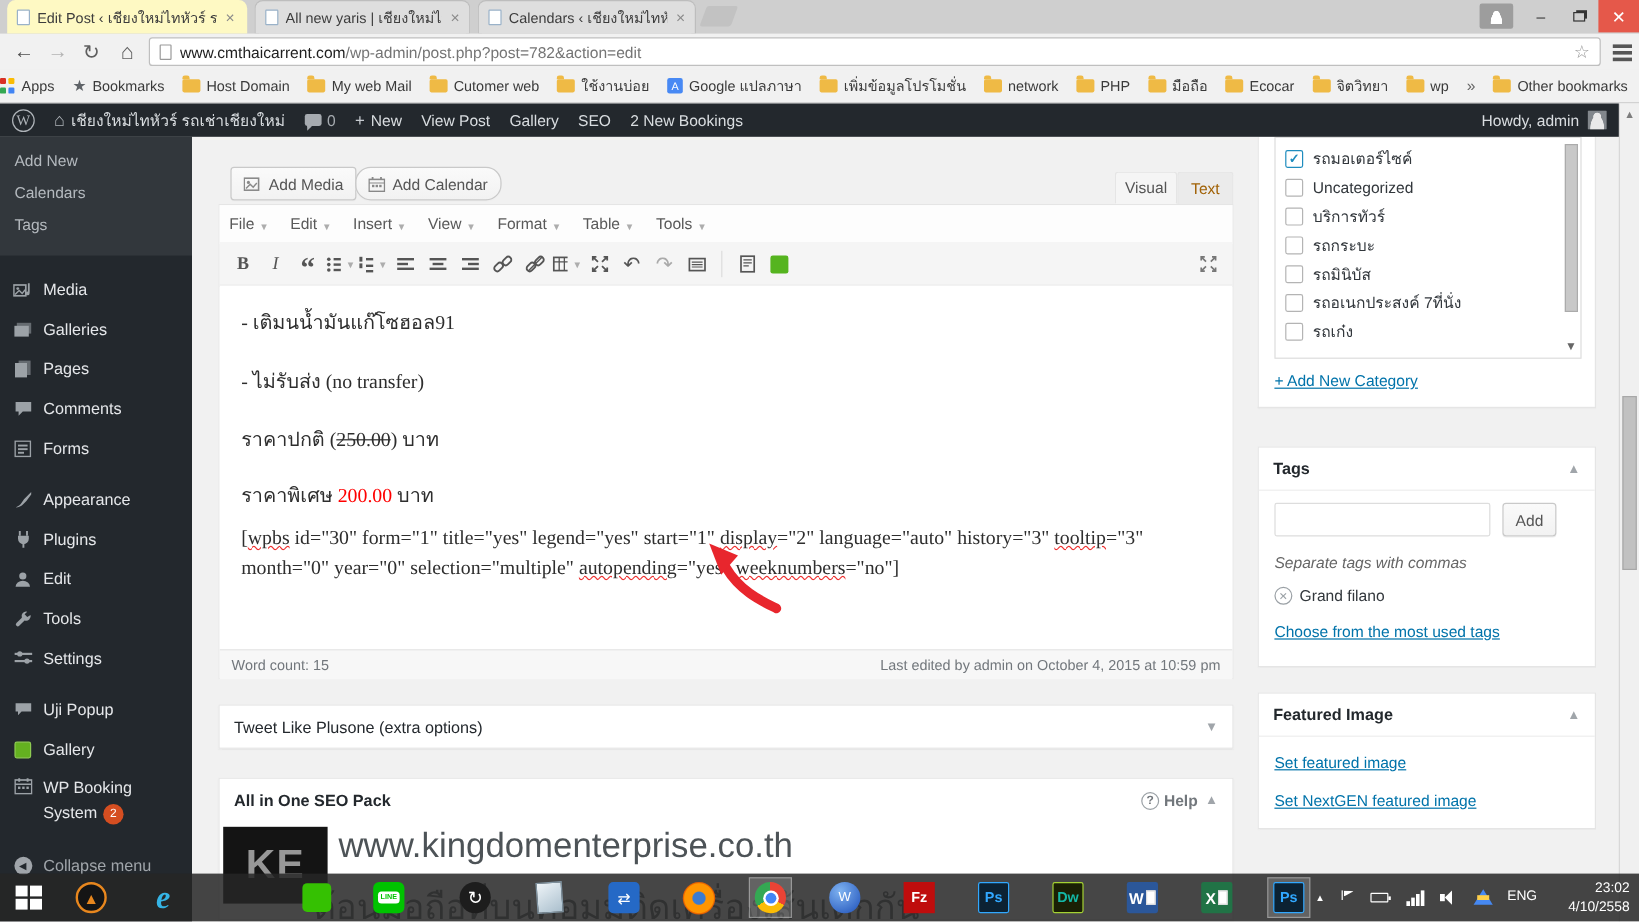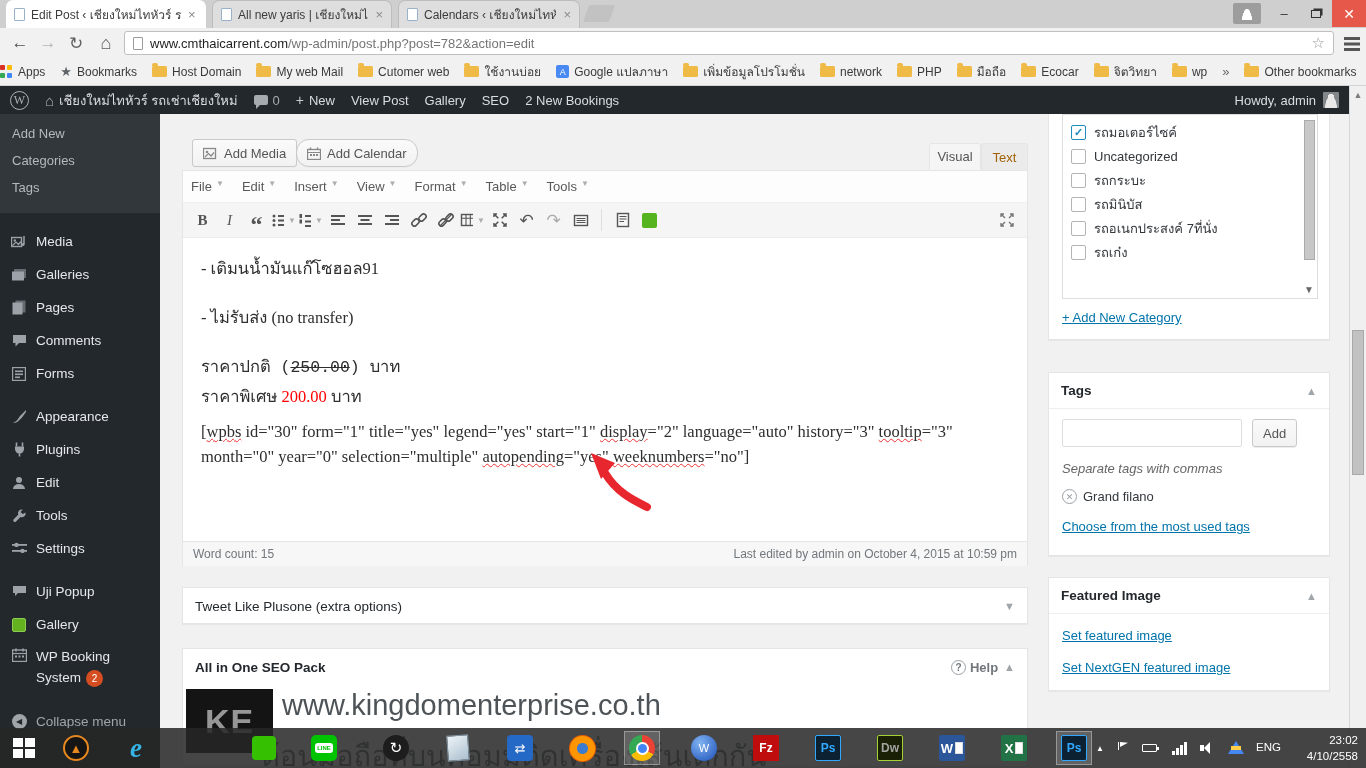--- a/index.html
+++ b/index.html
@@ -2,21 +2,21 @@
 <html><head>
 <meta charset="utf-8">
 <style>
   *{margin:0;padding:0;box-sizing:border-box;}
   html,body{width:1366px;height:768px;}
   body{position:relative;overflow:hidden;background:#f1f1f1;font-family:"Liberation Sans",sans-serif;}
 
   
   #tabstrip{position:absolute;left:0;top:0;width:1366px;height:28px;background:#cfcfcf;z-index:30;}
   .tab{position:absolute;top:0;height:28px;display:flex;align-items:center;padding:0 8px;font-size:12px;color:#3c3c3c;border-radius:7px 7px 0 0;}
-  .tab.active{background:#ffffff;z-index:2;}
+  .tab.active{background:#fef9c3;z-index:2;}
   .tab.inactive{background:#dedede;border:1px solid #bdbdbd;border-bottom:none;}
   .tab-fav{width:11px;height:13px;background:#fff;border:1px solid #9ab2c9;border-radius:1px;margin-right:6px;flex:none;}
   .tab-title{white-space:nowrap;overflow:hidden;max-width:150px;}
   .tab-close{margin-left:7px;color:#8a8a8a;font-size:13px;line-height:1;}
   #newtab{position:absolute;left:586px;top:5px;width:26px;height:17px;background:#c2c2c2;border-radius:2px;transform:skewX(-20deg);}
   .winbtn{position:absolute;top:0;height:27px;display:flex;align-items:center;justify-content:center;font-size:13px;color:#333;}
   #btn-profile{left:1233px;width:28px;top:3px;height:21px;background:#9d9d9d;border-radius:2px;}
   .person{width:12px;height:12px;background:radial-gradient(circle at 50% 32%,#fff 2.6px,transparent 3px),radial-gradient(ellipse at 50% 92%,#fff 4.6px,transparent 5px);}
   #btn-min{left:1268px;width:32px;}
   #btn-restore{left:1300px;width:32px;}
@@ -70,21 +70,21 @@
   .green-sq{width:14px;height:14px;background:#64b120;border:1px solid #8ecb52;border-radius:2px;}
 
   
   .wpbtn{position:absolute;height:28px;background:linear-gradient(#fafafa,#f2f2f2);border:1px solid #c9c9c9;border-radius:3px;color:#555;font-size:13px;display:flex;align-items:center;padding:0 10px;box-shadow:0 1px 0 #eee;}
   .etab{position:absolute;height:27px;display:flex;align-items:center;justify-content:center;font-size:13px;border:1px solid #e5e5e5;border-bottom:none;border-radius:3px 3px 0 0;}
   #tab-visual{left:929px;top:143px;width:52px;background:#f5f5f5;color:#555;z-index:6;border-bottom:1px solid #f5f5f5;}
   #tab-text{left:981px;top:143px;width:47px;background:#ebebeb;color:#a16207;}
 
   #editorframe{position:absolute;left:182px;top:170px;width:846px;height:396px;background:#fff;border:1px solid #e5e5e5;z-index:5;}
   #mce-menubar{height:32px;display:flex;align-items:center;padding-left:8px;border-bottom:1px solid #f0f0f0;background:#fdfdfd;}
-  .mce-menu{font-size:13px;color:#595959;margin-right:18px;display:flex;align-items:flex-start;}
+  .mce-menu{font-size:13px;color:#595959;margin-right:18px;display:flex;align-items:flex-end;}
   .dd{font-size:8px;color:#adadad;margin-left:4px;}
   #mce-toolbar{height:35px;background:#f5f5f5;border-bottom:1px solid #ededed;display:flex;align-items:center;padding-left:6px;}
   .mce-btn{width:25px;height:25px;display:flex;align-items:center;justify-content:center;color:#555;margin:0 1px;}
   .mce-sep{width:1px;height:22px;background:#ddd;margin:0 7px;}
   .b-bold{font-weight:bold;font-family:"Liberation Serif",serif;font-size:15px;}
   .b-ital{font-style:italic;font-family:"Liberation Serif",serif;font-size:15px;}
   .b-quote{font-family:"Liberation Serif",serif;font-size:24px;line-height:0.4;padding-top:10px;font-weight:bold;}
   .gsq{width:15px;height:15px;background:#55b41f;border-radius:2px;}
   #btn-fullscreen{margin-left:auto;margin-right:8px;}
 
@@ -154,21 +154,21 @@
   .tb-sync{width:26px;height:26px;background:#1d1d1d;color:#fff;font-size:15px;}
   .tb-glass{width:22px;height:26px;background:linear-gradient(150deg,#eef4f8,#aabfcd);border:1px solid #8195a3;transform:rotate(-4deg);}
   .tb-tv{width:26px;height:26px;background:#2569c6;border-radius:4px;color:#fff;font-size:13px;display:flex;align-items:center;justify-content:center;}
   .tb-ff{width:27px;height:27px;border-radius:50%;background:radial-gradient(circle at 50% 50%,#3b7bd0 0 5px,#ff9500 6px 12px,#e66000 13px);}
   .chrome-o{width:26px;height:26px;border-radius:50%;background:conic-gradient(#ea4335 0 33%,#fbbc05 33% 66%,#34a853 66% 100%);display:flex;align-items:center;justify-content:center;}
   .chrome-i{width:13px;height:13px;border-radius:50%;background:#fff;display:flex;align-items:center;justify-content:center;}
   .chrome-c{width:9px;height:9px;border-radius:50%;background:#4285f4;}
   .tb-wm{width:26px;height:26px;border-radius:50%;background:radial-gradient(circle at 35% 30%,#7fb3f1,#1d4fb8);color:#fff;font-size:11px;}
   .tb-fz{width:26px;height:26px;background:#bf0d0d;color:#fff;font-size:12px;font-weight:bold;display:flex;align-items:center;justify-content:center;}
   .tb-ps{width:26px;height:26px;background:#0c2233;border:1px solid #31a8ff;border-radius:2px;color:#31a8ff;font-size:12px;font-weight:bold;display:flex;align-items:center;justify-content:center;}
-  .tb-dw{width:26px;height:26px;background:#1a2005;border:1px solid #a4d233;border-radius:2px;color:#a3a3a3;font-size:12px;font-weight:bold;display:flex;align-items:center;justify-content:center;}
+  .tb-dw{width:26px;height:26px;background:#1a2005;border:1px solid #a4d233;border-radius:2px;color:#14b8a6;font-size:12px;font-weight:bold;display:flex;align-items:center;justify-content:center;}
   .tb-word{width:26px;height:26px;background:#2b579a;border-radius:2px;color:#fff;font-size:13px;font-weight:bold;display:flex;align-items:center;justify-content:center;}
   .tb-xl{width:26px;height:26px;background:#217346;border-radius:2px;color:#fff;font-size:13px;font-weight:bold;display:flex;align-items:center;justify-content:center;}
   .minipage{width:8px;height:12px;background:repeating-linear-gradient(#fff 0 1.5px,transparent 1.5px 3.5px) #fff;border:1px solid #ddd;margin-left:2px;}
   .tray{position:absolute;color:#fff;display:flex;align-items:center;justify-content:center;}
   .batt{width:15px;height:8px;border:1px solid #fff;border-radius:1px;position:relative;}
   .batt::after{content:"";position:absolute;right:-3px;top:1.5px;width:2px;height:3px;background:#fff;}
   .sig{display:flex;align-items:flex-end;}
   .sig i{width:2.5px;background:#fff;margin-right:1.5px;}
   .spk{width:0;height:0;border:6px solid transparent;border-right-color:#fff;border-left:none;position:relative;}
   .spk::before{content:"";position:absolute;left:-4px;top:-3px;width:4px;height:6px;background:#fff;}
@@ -323,21 +323,21 @@
     </span>
   <span class="ab-right">
     <span>Howdy, admin</span>
     <span class="avatar"></span>
   </span>
 </div>
 
 <div id="wpsidebar">
   <div id="wpsubmenu">
     <div class="sub-item">Add New</div>
-    <div class="sub-item">Categories</div>
+    <div class="sub-item">Calendars</div>
     <div class="sub-item">Tags</div>
   </div>
   <div style="height:12px;"></div>
   <div class="menu-item">
     <span class="mi-ic">
         <svg class="mi-svg" width="16" height="14">
           <rect x="0.5" y="2.5" width="10" height="9" fill="none" stroke="#9ca2a7" stroke-width="1.4"></rect>
           <circle cx="3.8" cy="5.5" r="1.2"></circle>
           <path d="M1.5 10.5 L5 7 L7.5 9.5 L10 6.5" stroke="#9ca2a7" fill="none" stroke-width="1.2"></path>
           <path d="M13 1 v8" stroke="#9ca2a7" stroke-width="1.5"></path>
@@ -619,21 +619,21 @@
     <span class="mce-btn" id="btn-fullscreen">
         <svg width="16" height="16">
           <path d="M2 5 V2 H5 M11 2 H14 V5 M14 11 V14 H11 M5 14 H2 V11 M2 2 L6 6 M14 2 L10 6 M14 14 L10 10 M2 14 L6 10" fill="none" stroke="#777" stroke-width="1.4"></path>
         </svg>
       </span>
   </div>
 
   <div id="mce-content">
     <p>- เติมนน้ำมันแก๊โซฮอล91</p>
     <p>- ไม่รับส่ง (no transfer)</p>
-    <p style="margin-bottom:4px;font-family:Liberation Mono, monospace;"><span>ราคาปกติ (</span><span class="price-old">250.00</span><span>) บาท</span></p>
+    <p style="margin-bottom:20px;"><span>ราคาปกติ (</span><span class="price-old">250.00</span><span>) บาท</span></p>
     <p style="margin-bottom:10px;"><span>ราคาพิเศษ </span><span class="price-new">200.00</span><span> บาท</span></p>
     <p id="shortcode"><span>[</span><span class="wavy">wpbs</span><span> id="30" form="1" title="yes" legend="yes" start="1" </span><span class="wavy">display</span><span>="2" language="auto" history="3" </span><span class="wavy">tooltip</span><span>="3" month="0" year="0" selection="multiple" </span><span class="wavy">autopending</span><span>="yes" </span><span class="wavy">weeknumbers</span><span>="no"]</span></p>
   </div>
 
   <svg id="red-arrow" width="72" height="62">
     <path d="M64 56 C52 50 34 42 22 22" fill="none" stroke="#e8262d" stroke-width="8" stroke-linecap="round"></path>
     <polygon points="8,2 32,12 18,28" fill="#e8262d"></polygon>
   </svg>
 
   <div id="mce-status">
@@ -665,20 +665,24 @@
 
 <div class="postbox" id="catbox">
   <div id="catlist">
     <div class="catrow">
         <span class="cb checked">✓</span>
         <span>รถมอเตอร์ไซค์</span>
       </div>
     <div class="catrow">
         <span class="cb"></span>
         <span>Uncategorized</span>
+      </div>
+    <div class="catrow">
+        <span class="cb"></span>
+        <span>บริการทัวร์</span>
       </div>
     <div class="catrow">
         <span class="cb"></span>
         <span>รถกระบะ</span>
       </div>
     <div class="catrow">
         <span class="cb"></span>
         <span>รถมินิบัส</span>
       </div>
     <div class="catrow">

